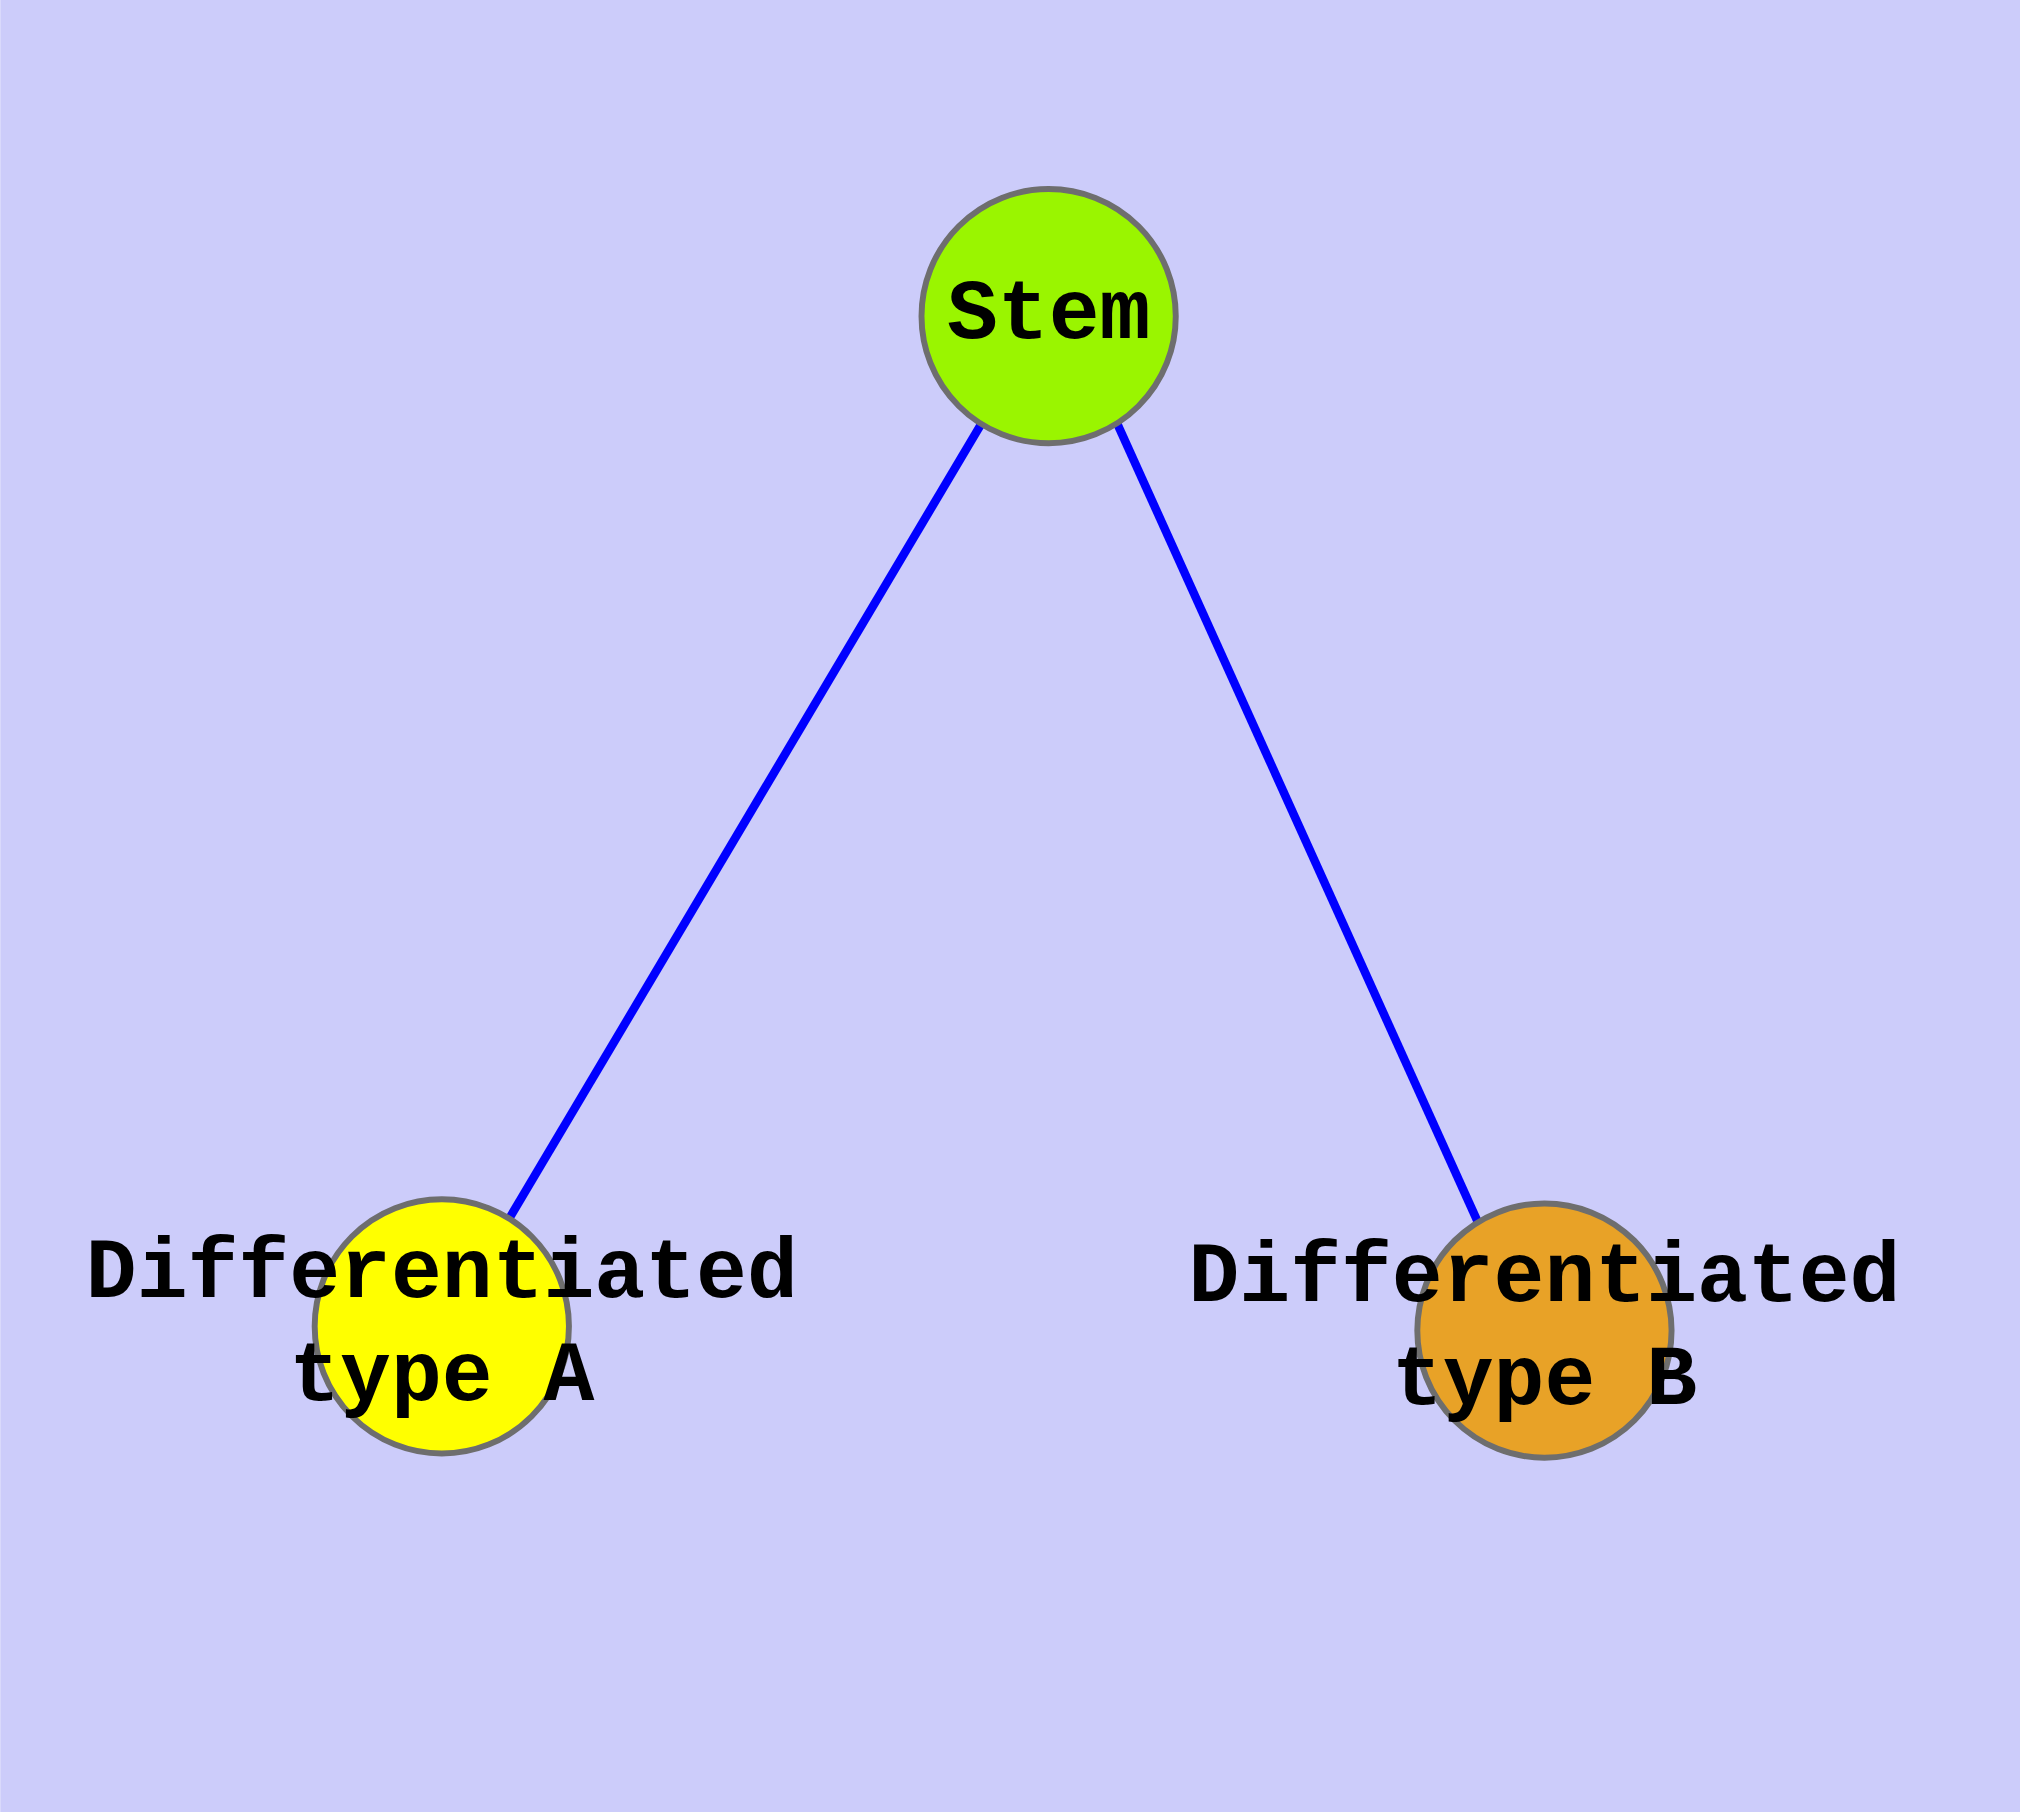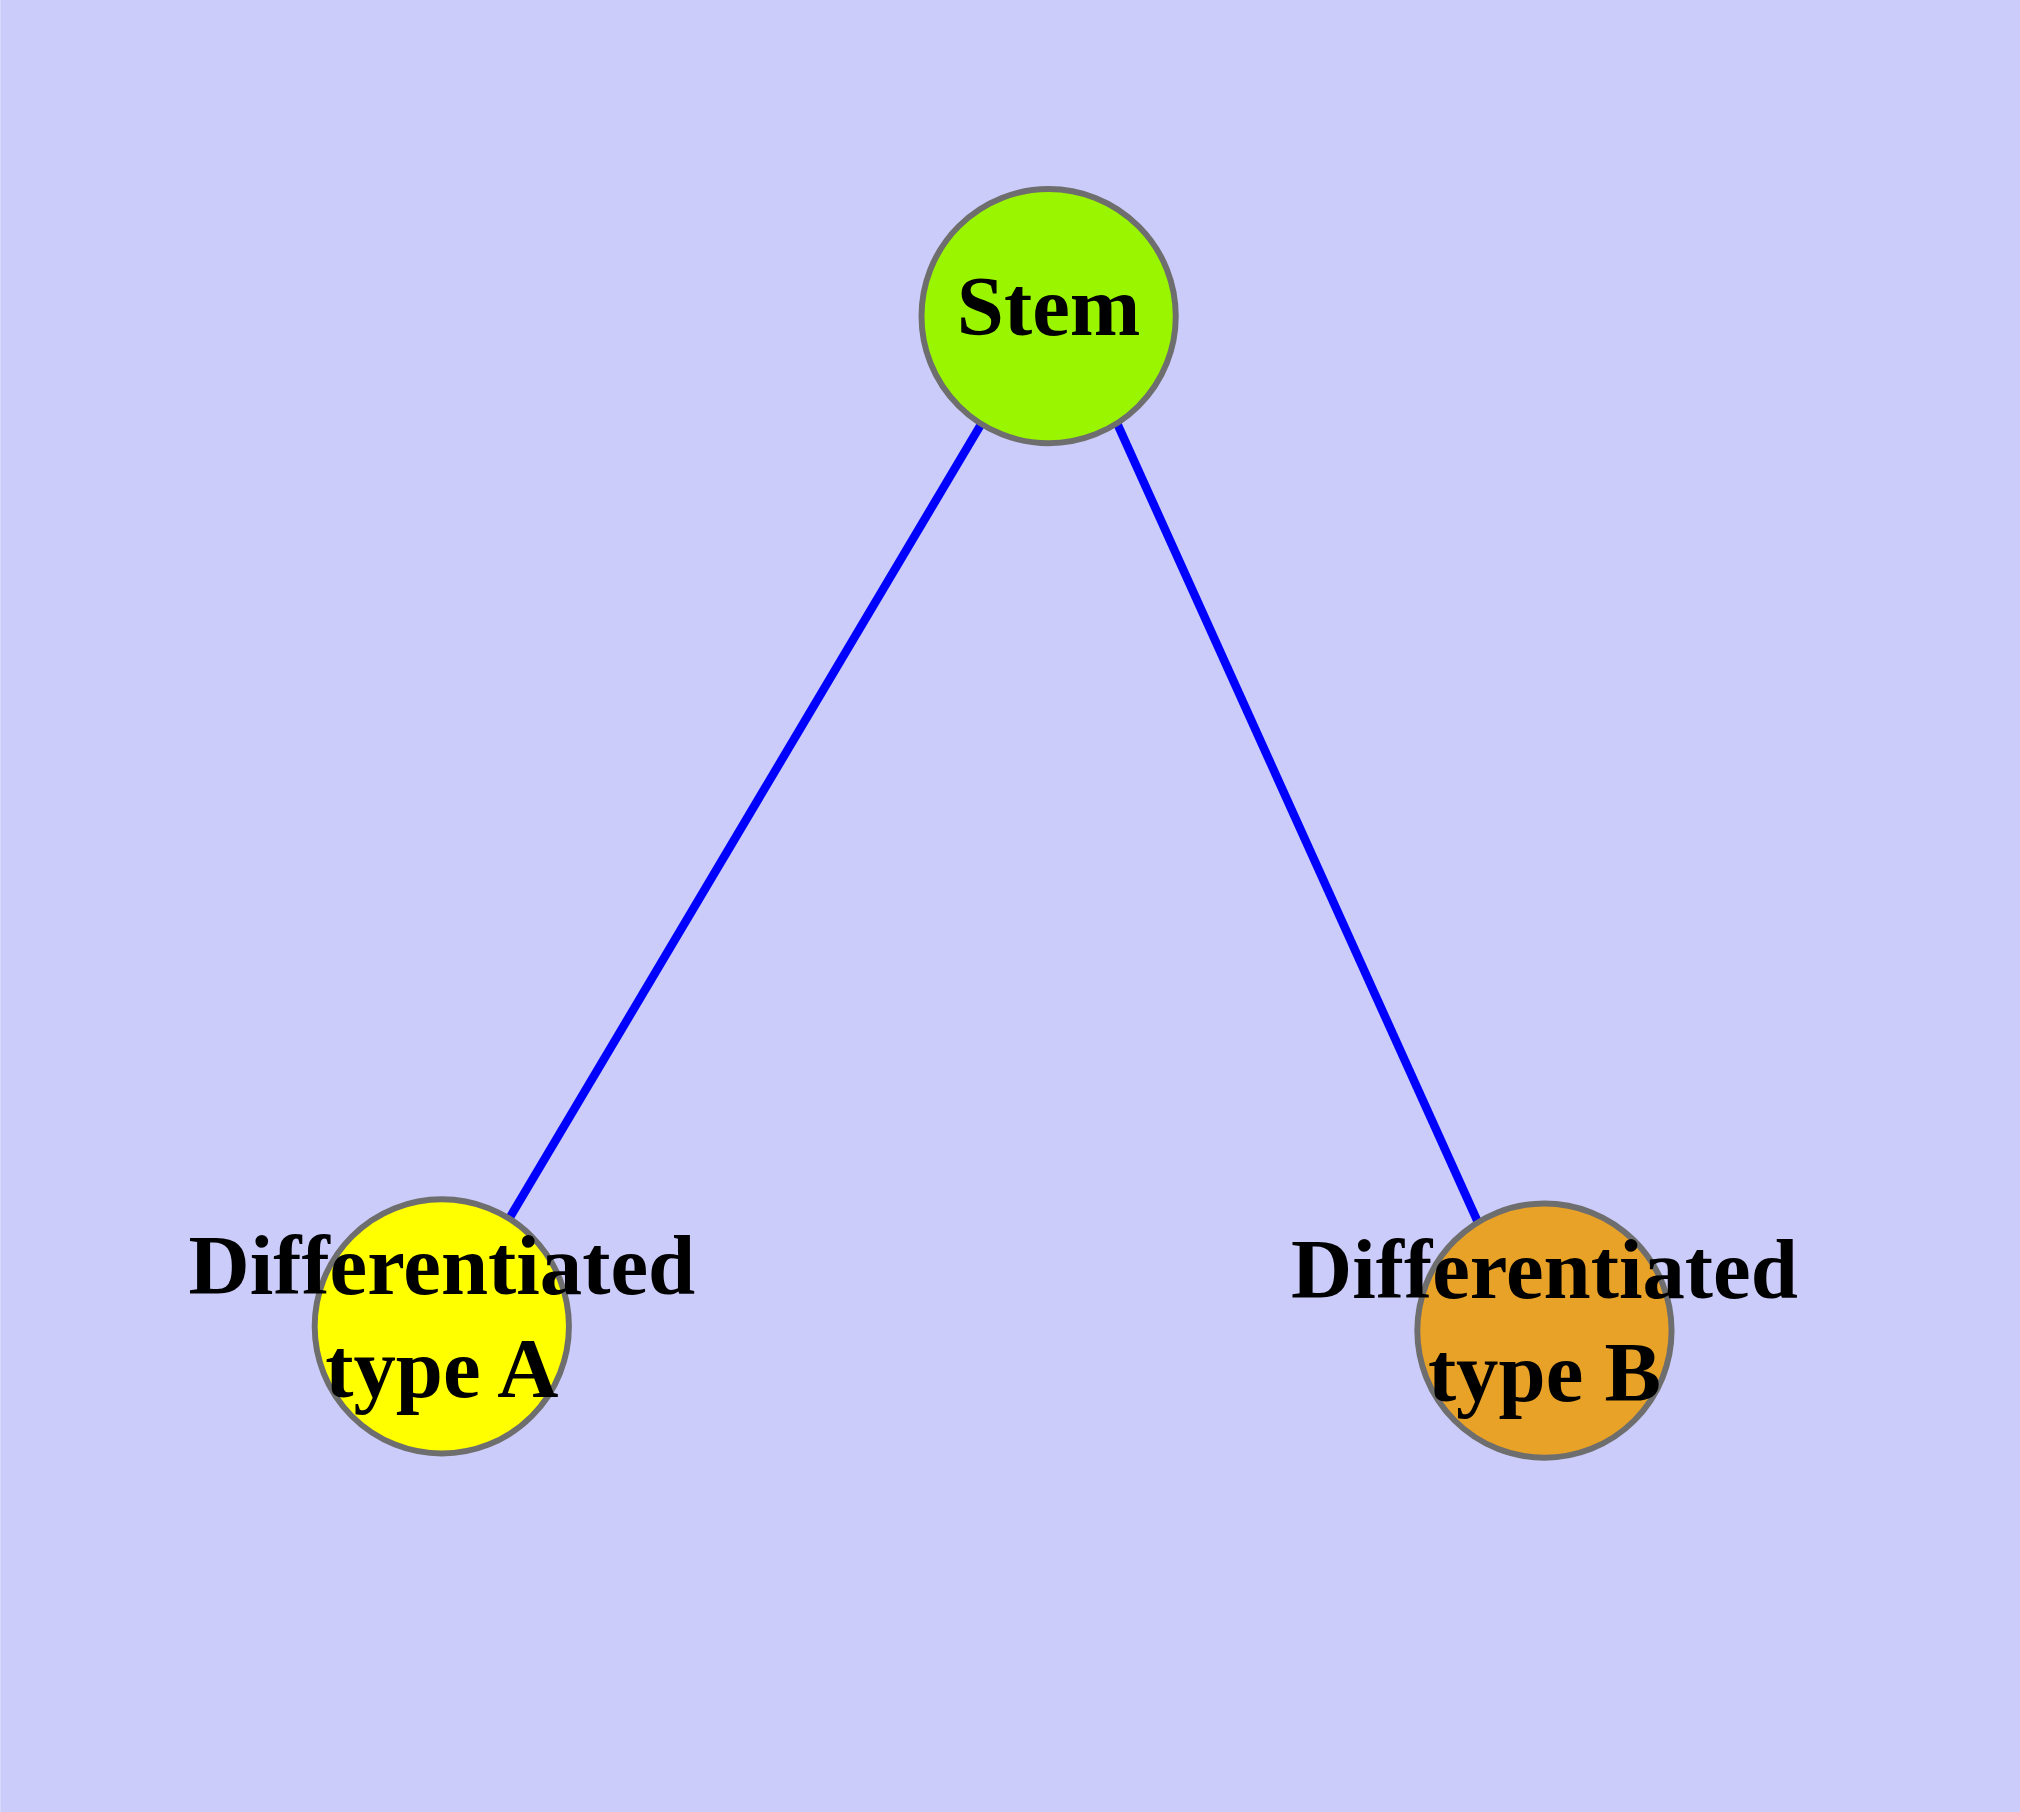--- a/index.html
+++ b/index.html
@@ -6,21 +6,21 @@
   html, body {
     margin: 0;
     padding: 0;
     background: #ffffff;
   }
   #canvas {
     position: relative;
     width: 2021px;
     height: 1812px;
     overflow: hidden;
-    font-family: Liberation Serif, serif;
+    font-family: Liberation Mono, monospace;
   }
   #graph-svg {
     position: absolute;
     top: 0;
     left: 0;
     width: 2021px;
     height: 1812px;
     display: block;
   }
   .node-label {

